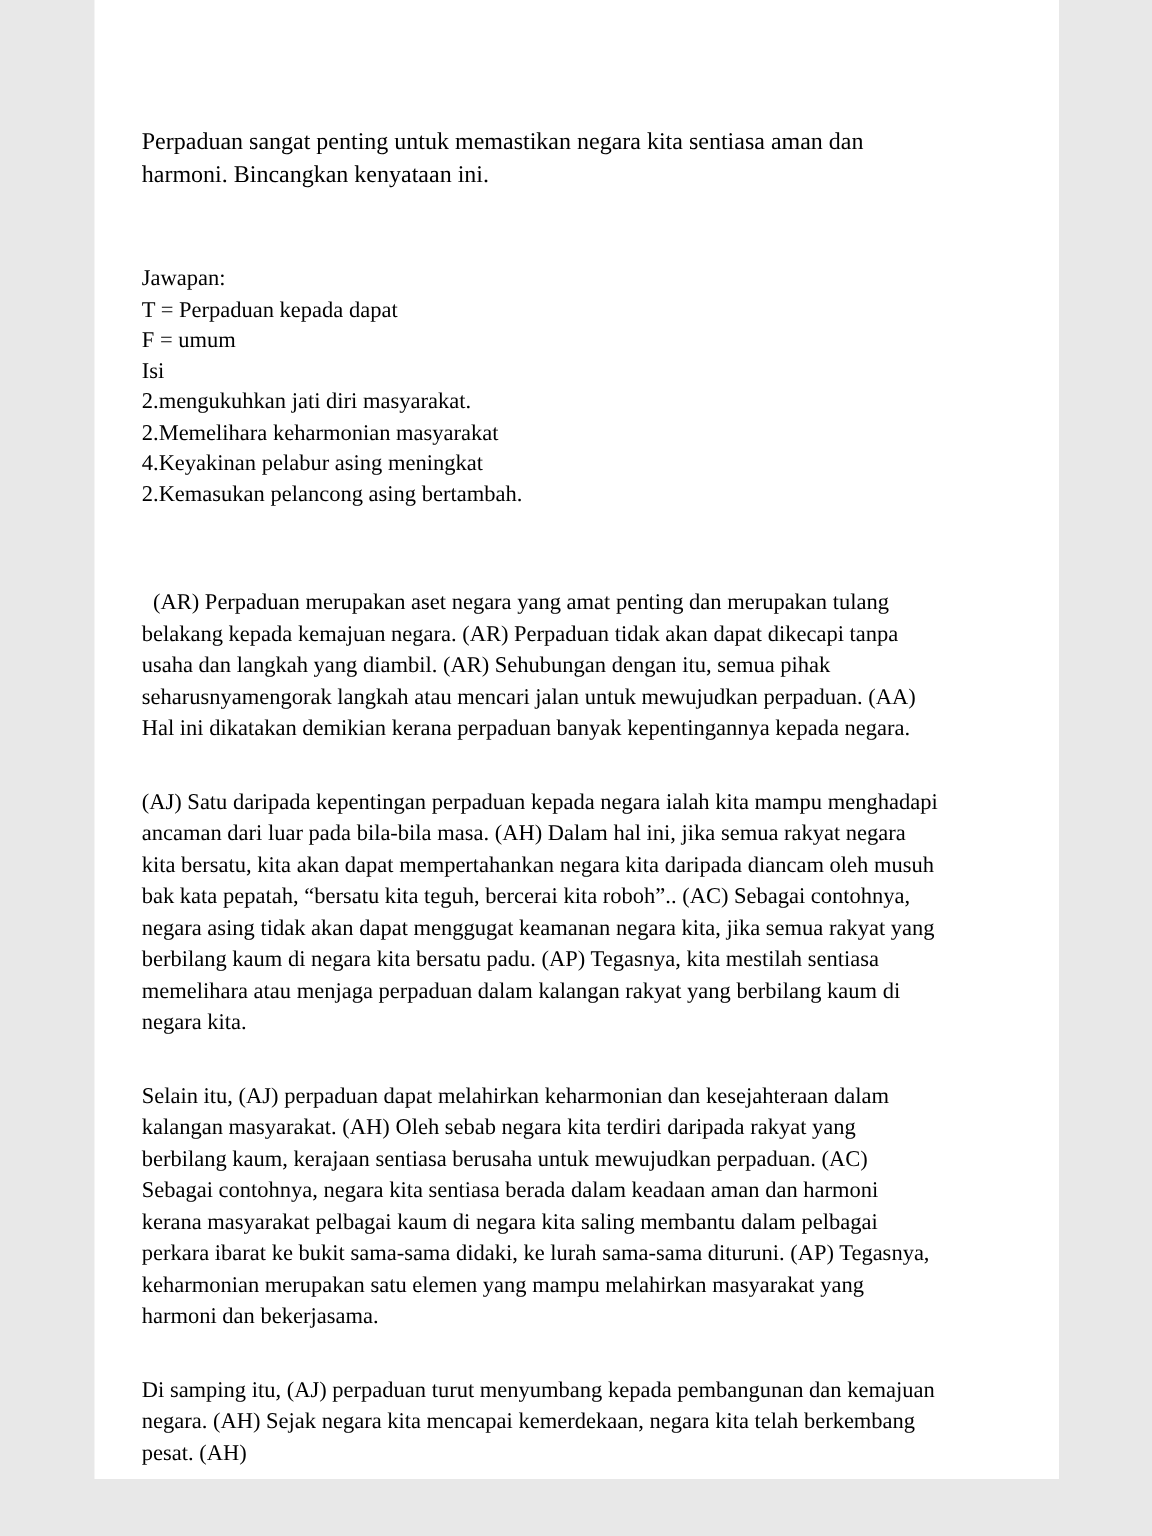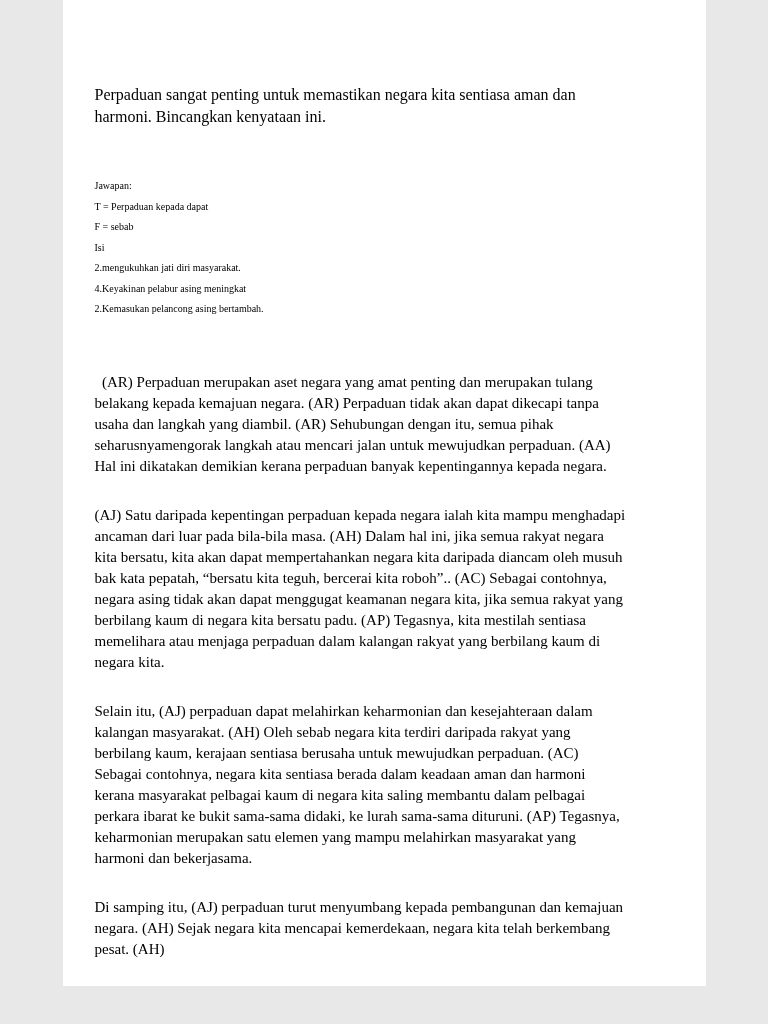--- a/index.html
+++ b/index.html
@@ -22,21 +22,21 @@
     padding: 84px 78px 0 32px;
     overflow: hidden;
   }
   .question {
     margin: 0 0 48px 0;
     font-size: 16px;
     line-height: 22px;
   }
   .answer-block p {
     margin: 0;
-    font-size: 10px;
+    font-size: 15px;
     line-height: 20.5px;
   }
   .body-para {
     margin: 28px 0 0 0;
     font-size: 15px;
     line-height: 21px;
     white-space: pre-wrap;
   }
   .body-para.first {
     margin-top: 52px;
@@ -45,23 +45,24 @@
 </head>
 <body>
 
 <div class="page">
 
   <p class="question">Perpaduan sangat penting untuk memastikan negara kita sentiasa aman dan harmoni. Bincangkan kenyataan ini.</p>
 
   <div class="answer-block">
     <p>Jawapan:</p>
     <p>T = Perpaduan kepada dapat</p>
-    <p>F = sebab</p>
+    <p>F = umum</p>
     <p>Isi</p>
     <p>2.mengukuhkan jati diri masyarakat.</p>
+    <p>2.Memelihara keharmonian masyarakat</p>
     <p>4.Keyakinan pelabur asing meningkat</p>
     <p>2.Kemasukan pelancong asing bertambah.</p>
   </div>
 
   <p class="body-para first">  (AR) Perpaduan merupakan aset negara yang amat penting dan merupakan tulang belakang kepada kemajuan negara. (AR) Perpaduan tidak akan dapat dikecapi tanpa usaha dan langkah yang diambil. (AR) Sehubungan dengan itu, semua pihak seharusnyamengorak langkah atau mencari jalan untuk mewujudkan perpaduan. (AA) Hal ini dikatakan demikian kerana perpaduan banyak kepentingannya kepada negara.</p>
 
   <p class="body-para">(AJ) Satu daripada kepentingan perpaduan kepada negara ialah kita mampu menghadapi ancaman dari luar pada bila-bila masa. (AH) Dalam hal ini, jika semua rakyat negara kita bersatu, kita akan dapat mempertahankan negara kita daripada diancam oleh musuh bak kata pepatah, “bersatu kita teguh, bercerai kita roboh”.. (AC) Sebagai contohnya, negara asing tidak akan dapat menggugat keamanan negara kita, jika semua rakyat yang berbilang kaum di negara kita bersatu padu. (AP) Tegasnya, kita mestilah sentiasa memelihara atau menjaga perpaduan dalam kalangan rakyat yang berbilang kaum di negara kita.</p>
 
   <p class="body-para">Selain itu, (AJ) perpaduan dapat melahirkan keharmonian dan kesejahteraan dalam kalangan masyarakat. (AH) Oleh sebab negara kita terdiri daripada rakyat yang berbilang kaum, kerajaan sentiasa berusaha untuk mewujudkan perpaduan. (AC) Sebagai contohnya, negara kita sentiasa berada dalam keadaan aman dan harmoni kerana masyarakat pelbagai kaum di negara kita saling membantu dalam pelbagai perkara ibarat ke bukit sama-sama didaki, ke lurah sama-sama dituruni. (AP) Tegasnya, keharmonian merupakan satu elemen yang mampu melahirkan masyarakat yang harmoni dan bekerjasama.</p>
 

